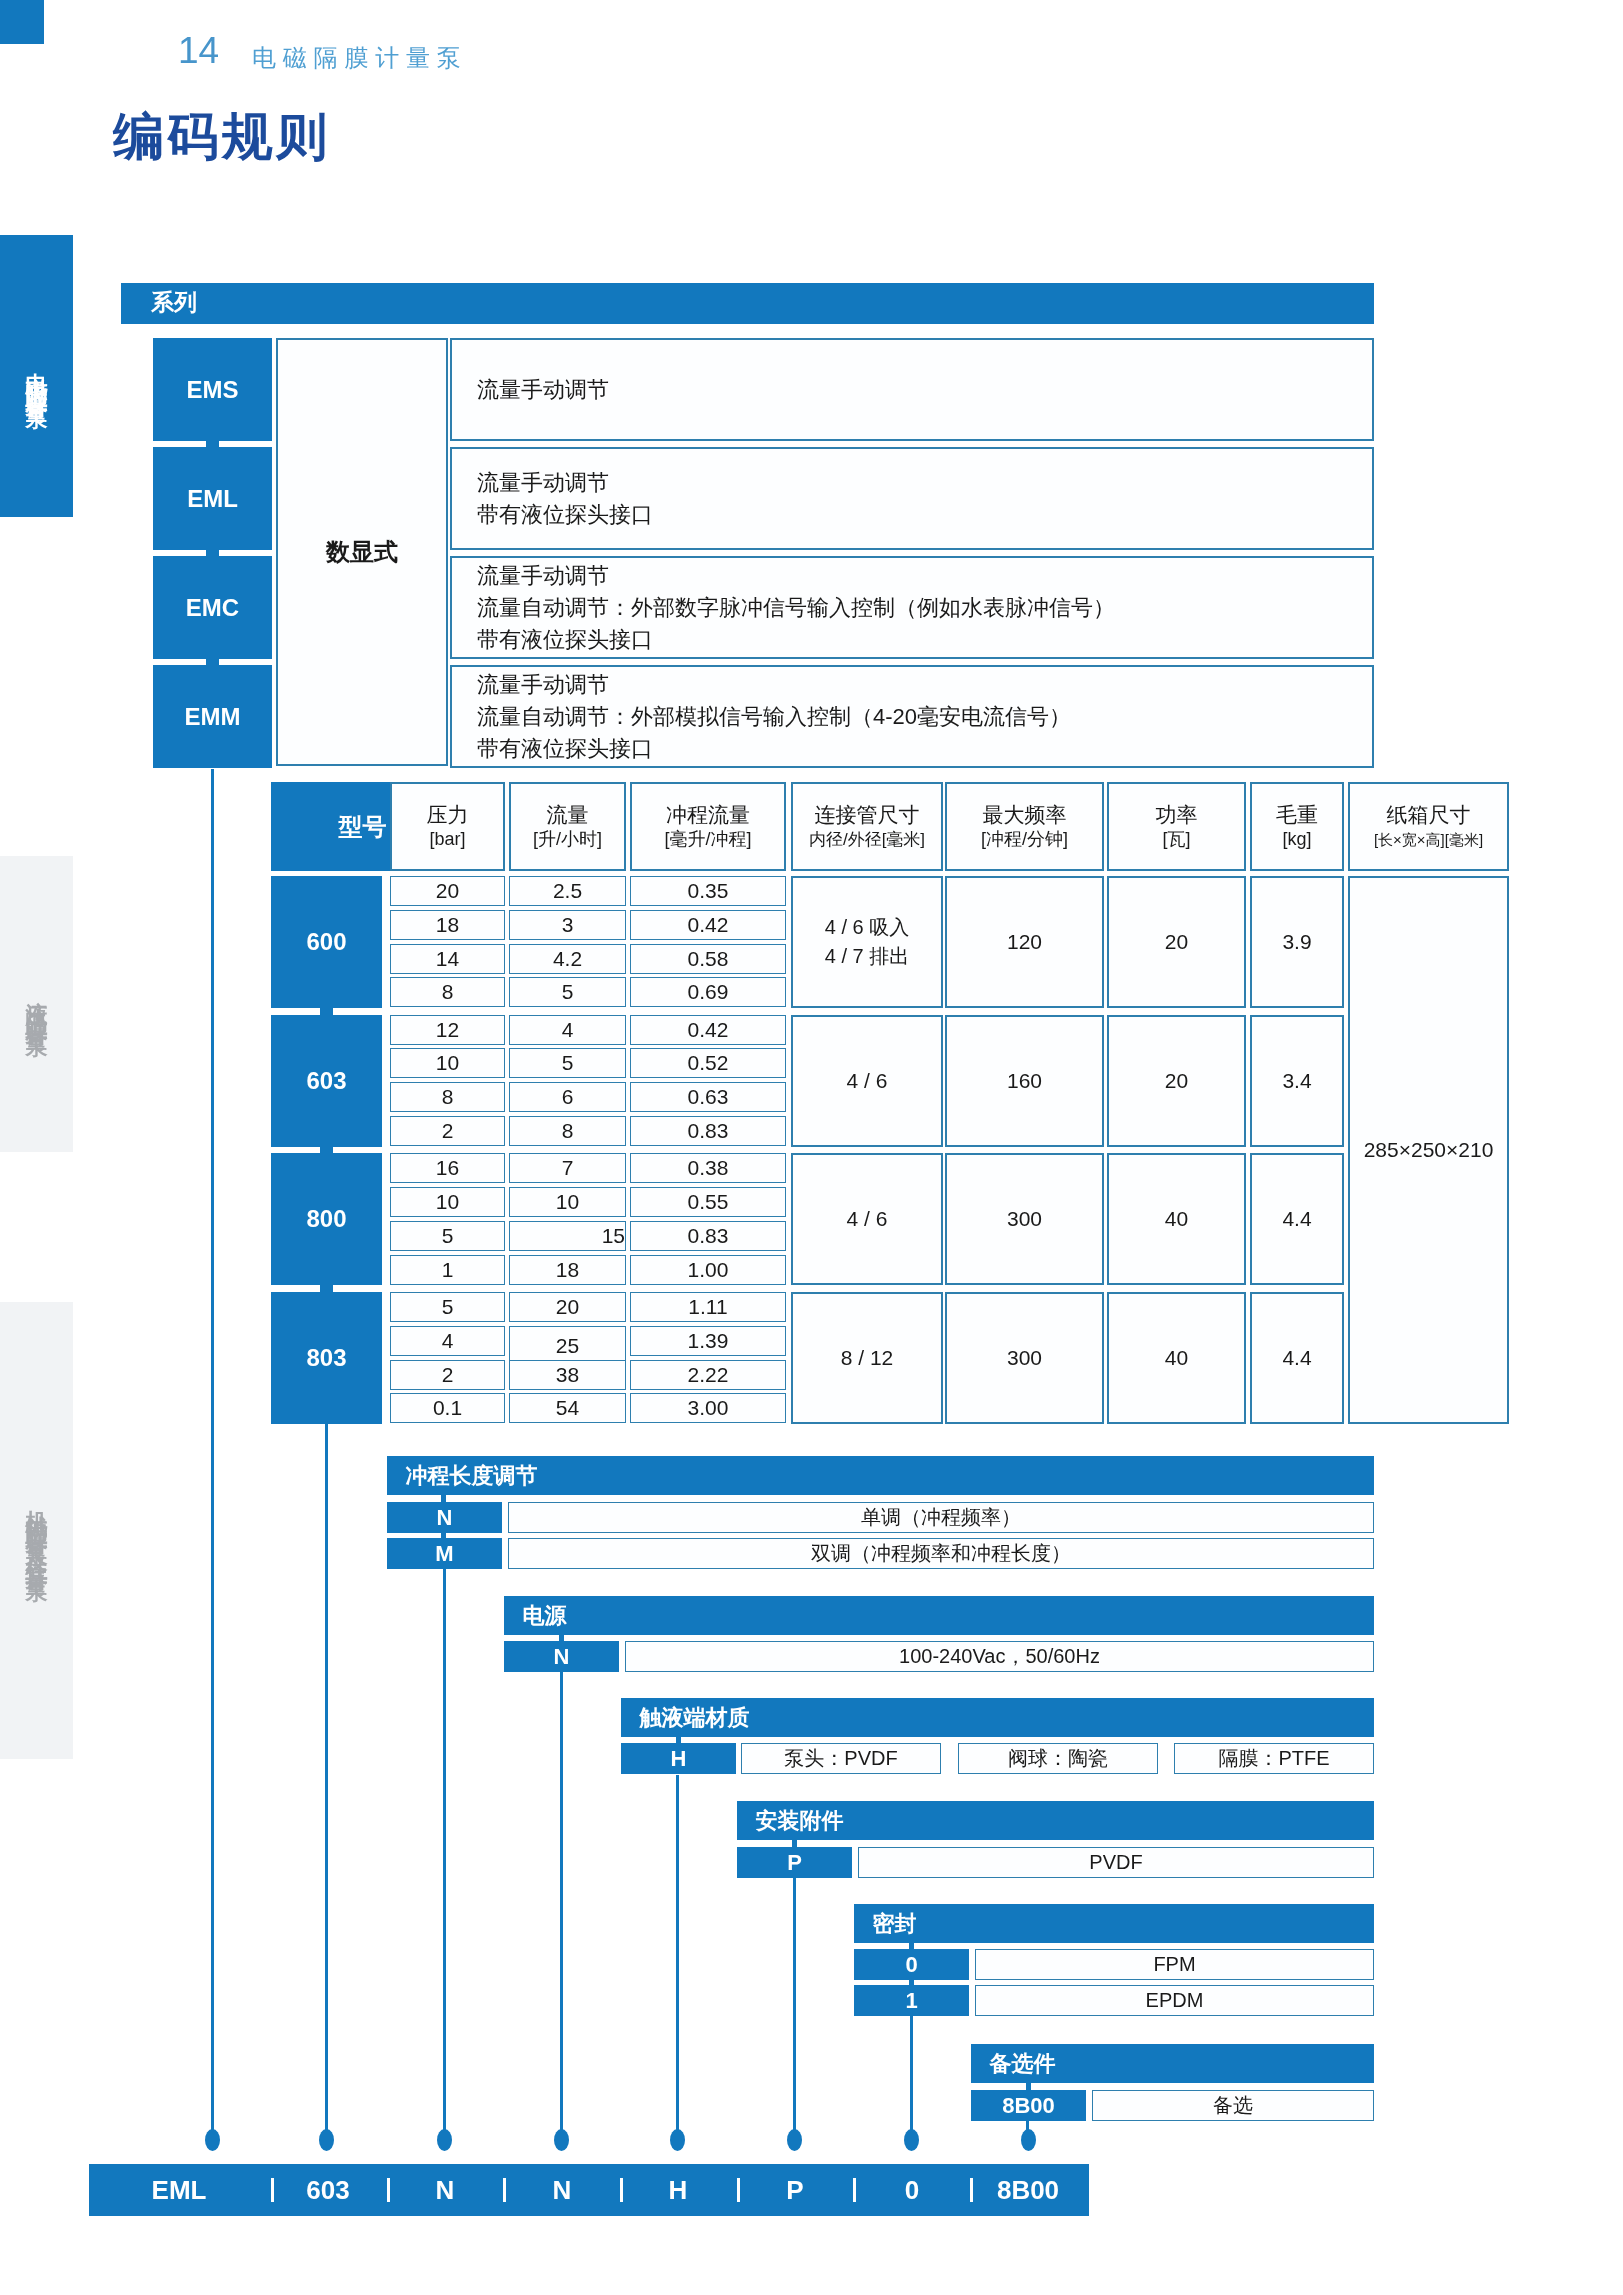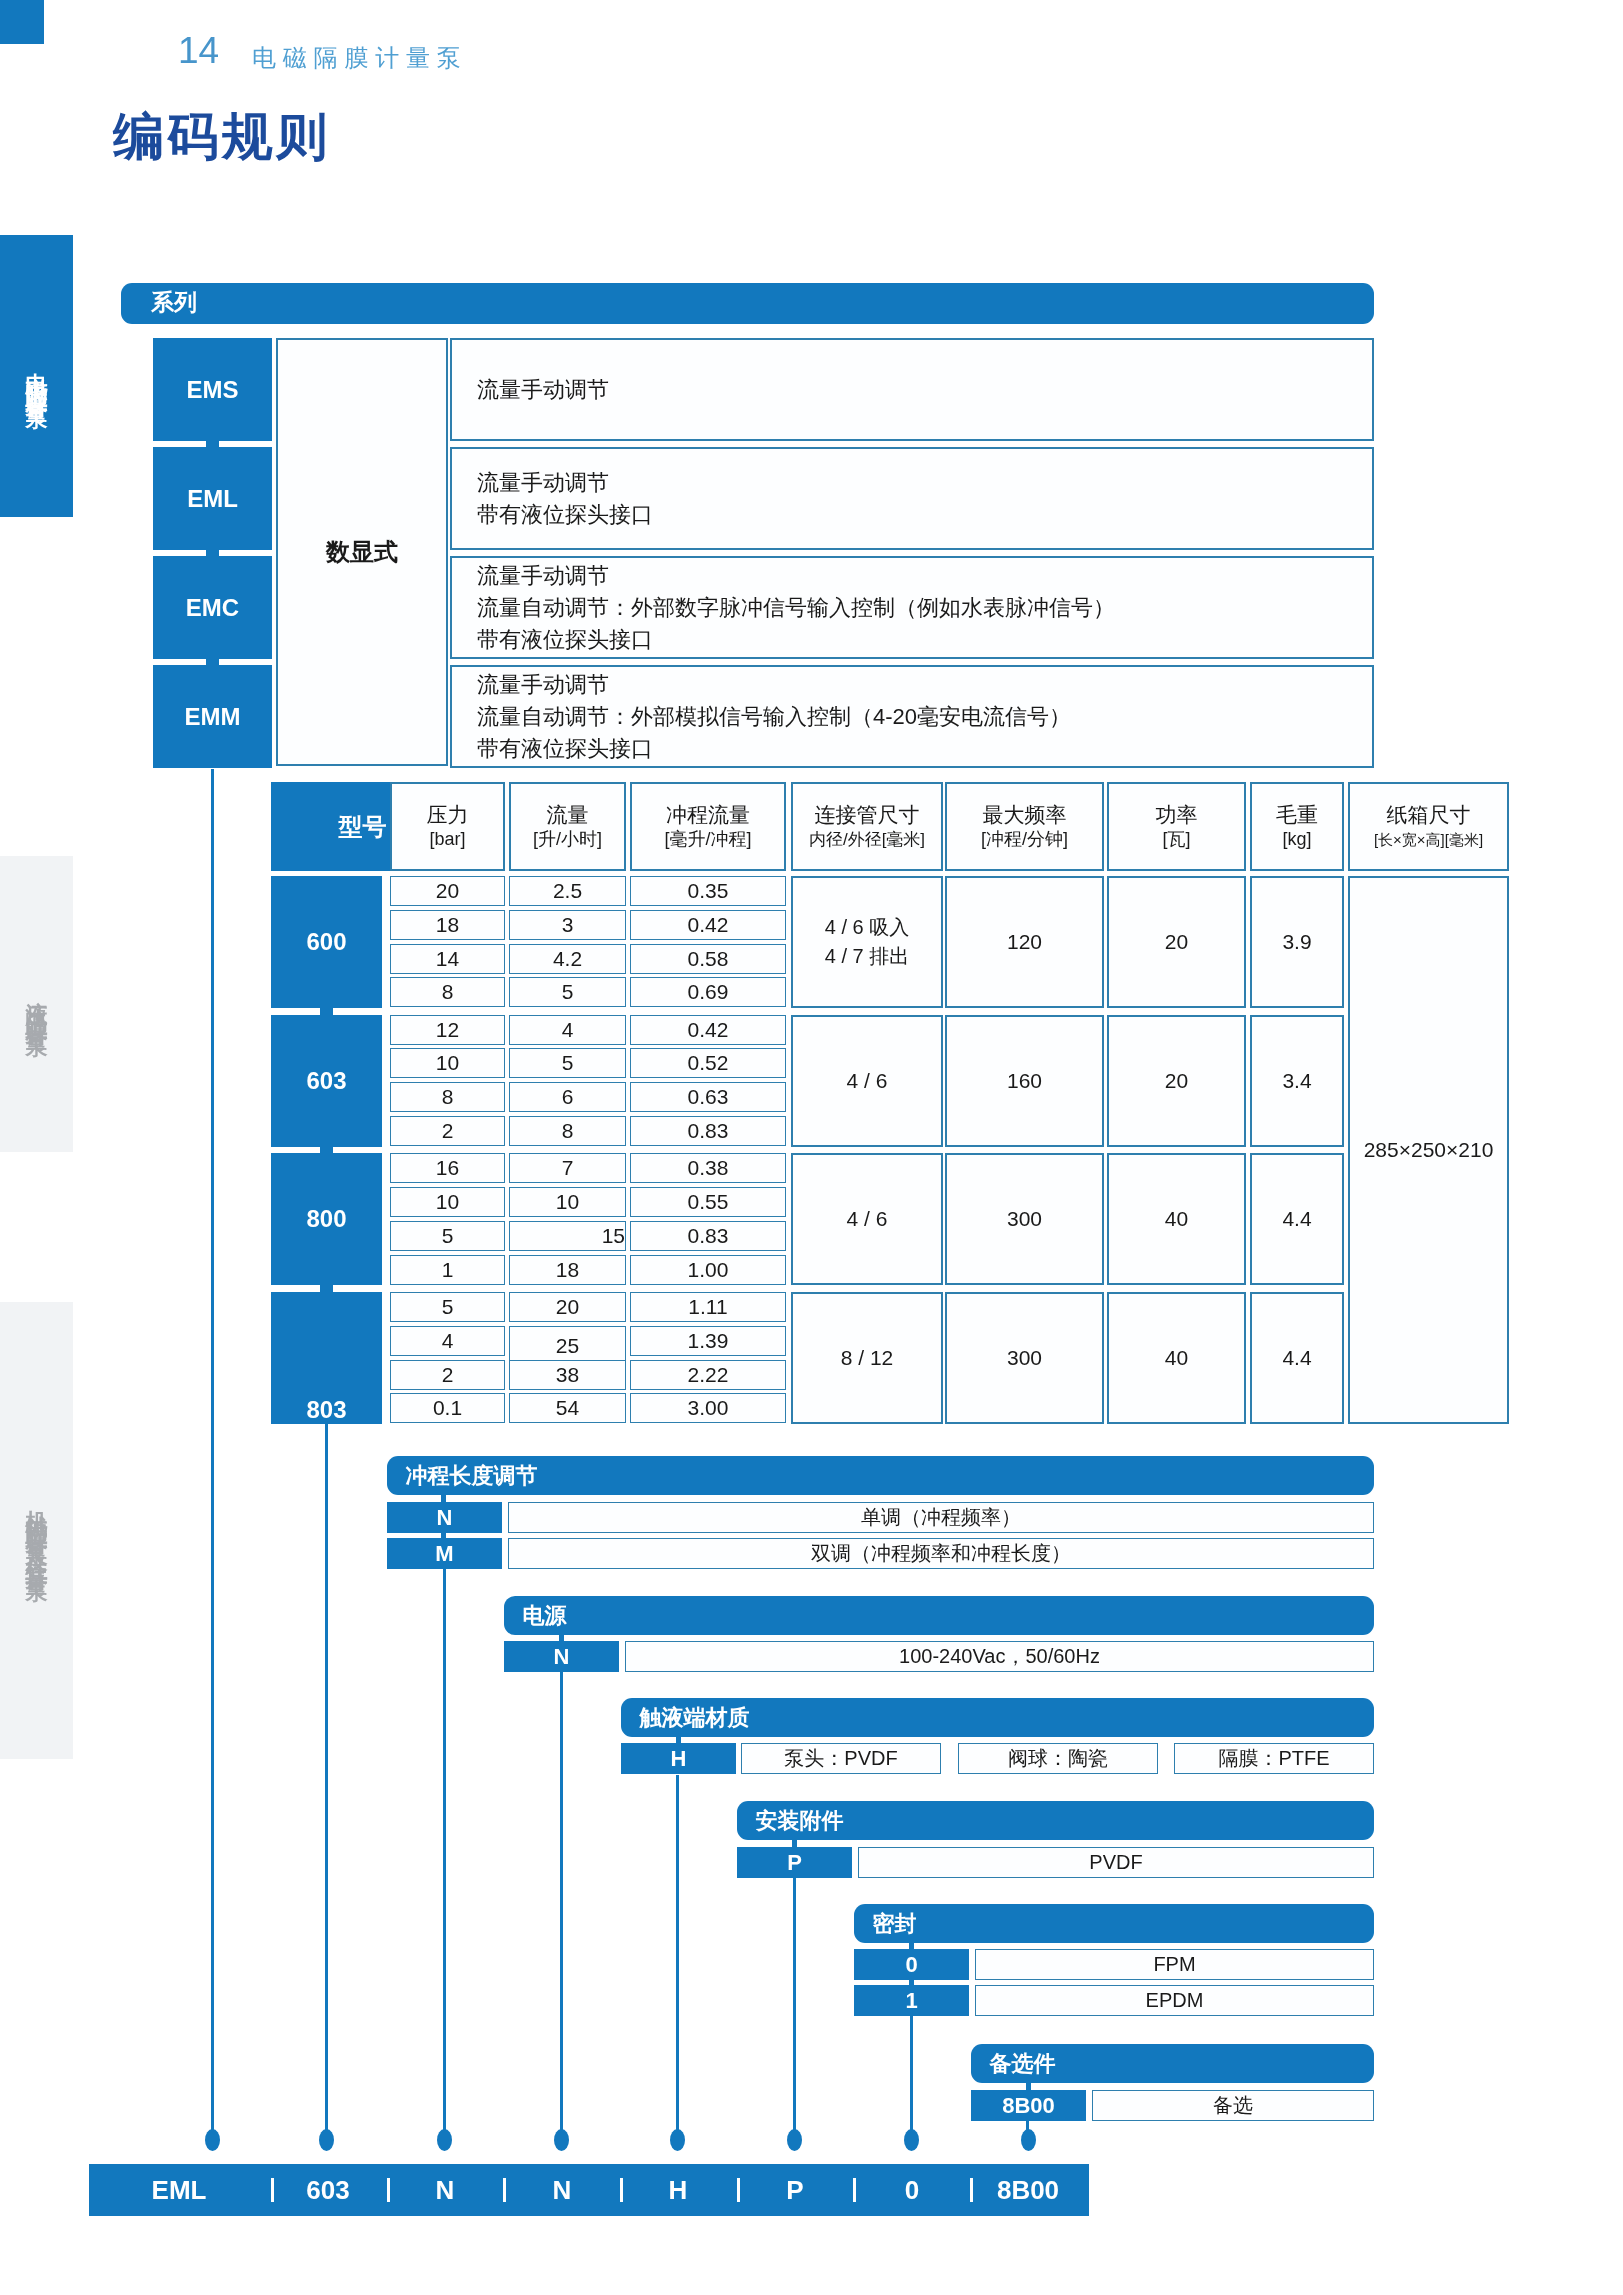--- a/index.html
+++ b/index.html
@@ -10,21 +10,21 @@
            display:flex;align-items:center;justify-content:center;}
   .cell{position:absolute;background:#FDFEFF;border:2.5px solid #2E7FAE;box-sizing:border-box;
         display:flex;align-items:center;justify-content:center;text-align:center;color:#1a1a1a;}
   .cell.thin{border-width:1.7px;}
   .desc{flex-direction:column;align-items:flex-start;text-align:center;padding-left:25px;
         font-size:22px;line-height:32px;}
   .hdr{flex-direction:column;line-height:25px;}
   .hdr .l1{font-size:21px;}
   .hdr .l2{font-size:18px;}
   .titlebar{position:absolute;background:#1278BE;color:#fff;font-weight:bold;font-size:22px;
-            line-height:39px;padding-left:18.6px;box-sizing:border-box;border-radius:11px;}
+            line-height:39px;padding-left:18.6px;box-sizing:border-box;}
   .vline{position:absolute;width:3.4px;background:#1278BE;}
   .tabc{position:absolute;background:#1278BE;}
   .dot{position:absolute;width:15px;height:22px;border-radius:50%;background:#1278BE;}
   .vtext{writing-mode:vertical-rl;text-orientation:upright;letter-spacing:6px;}
   .codeseg{position:absolute;transform:translateX(-50%);color:#fff;font-weight:bold;font-size:26px;line-height:52px;}
   .codesep{position:absolute;width:2.5px;height:24px;top:14.4px;background:#ffffff;}
 </style>
 </head>
 <body>
 
@@ -276,21 +276,21 @@
   <div class="cell" style="left:945px;top:1153px;width:159px;height:132px;font-size:21px;">
       <span>300</span>
     </div>
   <div class="cell" style="left:1107px;top:1153px;width:139px;height:132px;font-size:21px;">
       <span>40</span>
     </div>
   <div class="cell" style="left:1250px;top:1153px;width:94px;height:132px;font-size:21px;">
       <span>4.4</span>
     </div>
 
-  <div class="bluebox" style="left:271px;top:1292px;width:111px;height:132px;font-size:24px;align-items:flex-end;">
+  <div class="bluebox" style="left:271px;top:1292px;width:111px;height:132px;font-size:24px;">
     <span>803</span>
   </div>
   <div class="cell thin" style="left:390px;top:1292px;width:115px;height:30px;font-size:21px;">
       <span>5</span>
     </div>
   <div class="cell thin" style="left:509px;top:1292px;width:117px;height:30px;font-size:21px;">
       <span>20</span>
     </div>
   <div class="cell thin" style="left:630px;top:1292px;width:156px;height:30px;font-size:21px;">
       <span>1.11</span>

